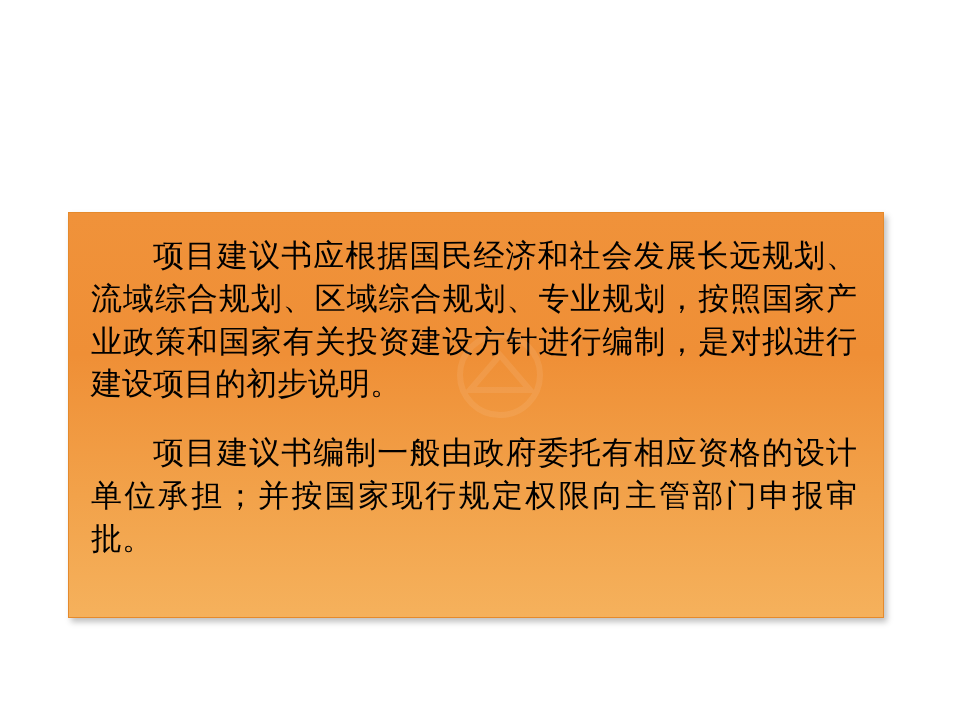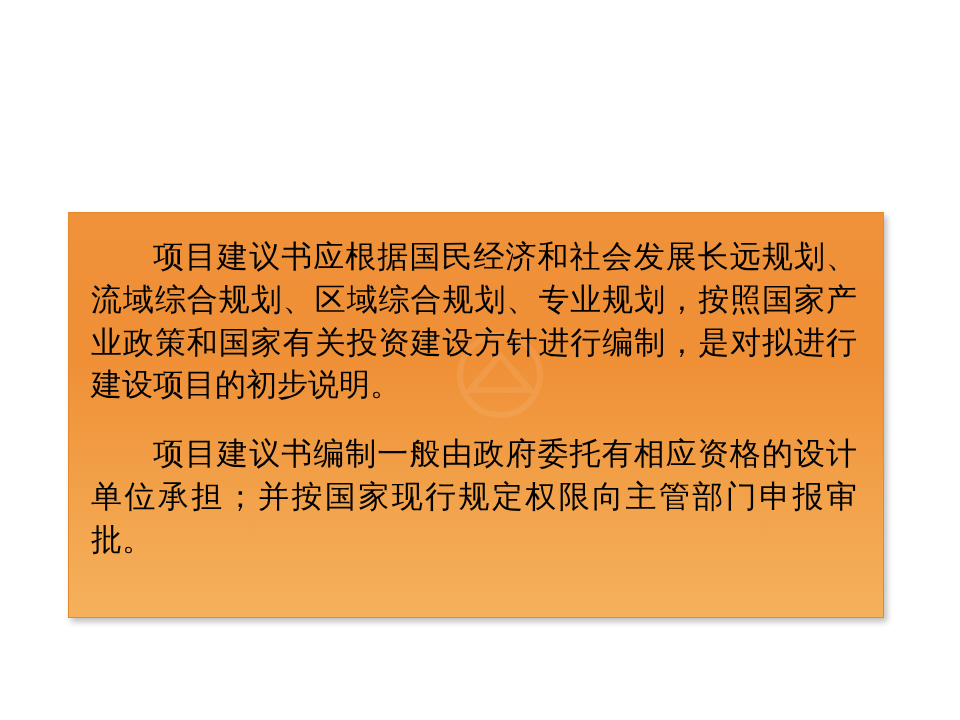--- a/index.html
+++ b/index.html
@@ -46,20 +46,21 @@
     position: absolute;
     left: 68px;
     top: 212px;
     width: 816px;
     height: 406px;
     background: linear-gradient(to bottom, #f0923a 0%, #ef8f36 35%, #f2a24a 70%, #f5b15c 100%);
     border: 1px solid #e58a2c;
     box-shadow: 3px 4px 6px rgba(0,0,0,0.25);
     padding: 22px 26px 18px 22px;
     box-sizing: border-box;
+    font-family: Liberation Serif, serif;
   }
   .para {
     color: #000000;
     font-size: 31px;
     line-height: 1.38;
     text-indent: 62px;
     margin: 0 0 26px 0;
     text-align: justify;
     text-justify: inter-ideograph;
     font-weight: 500;

